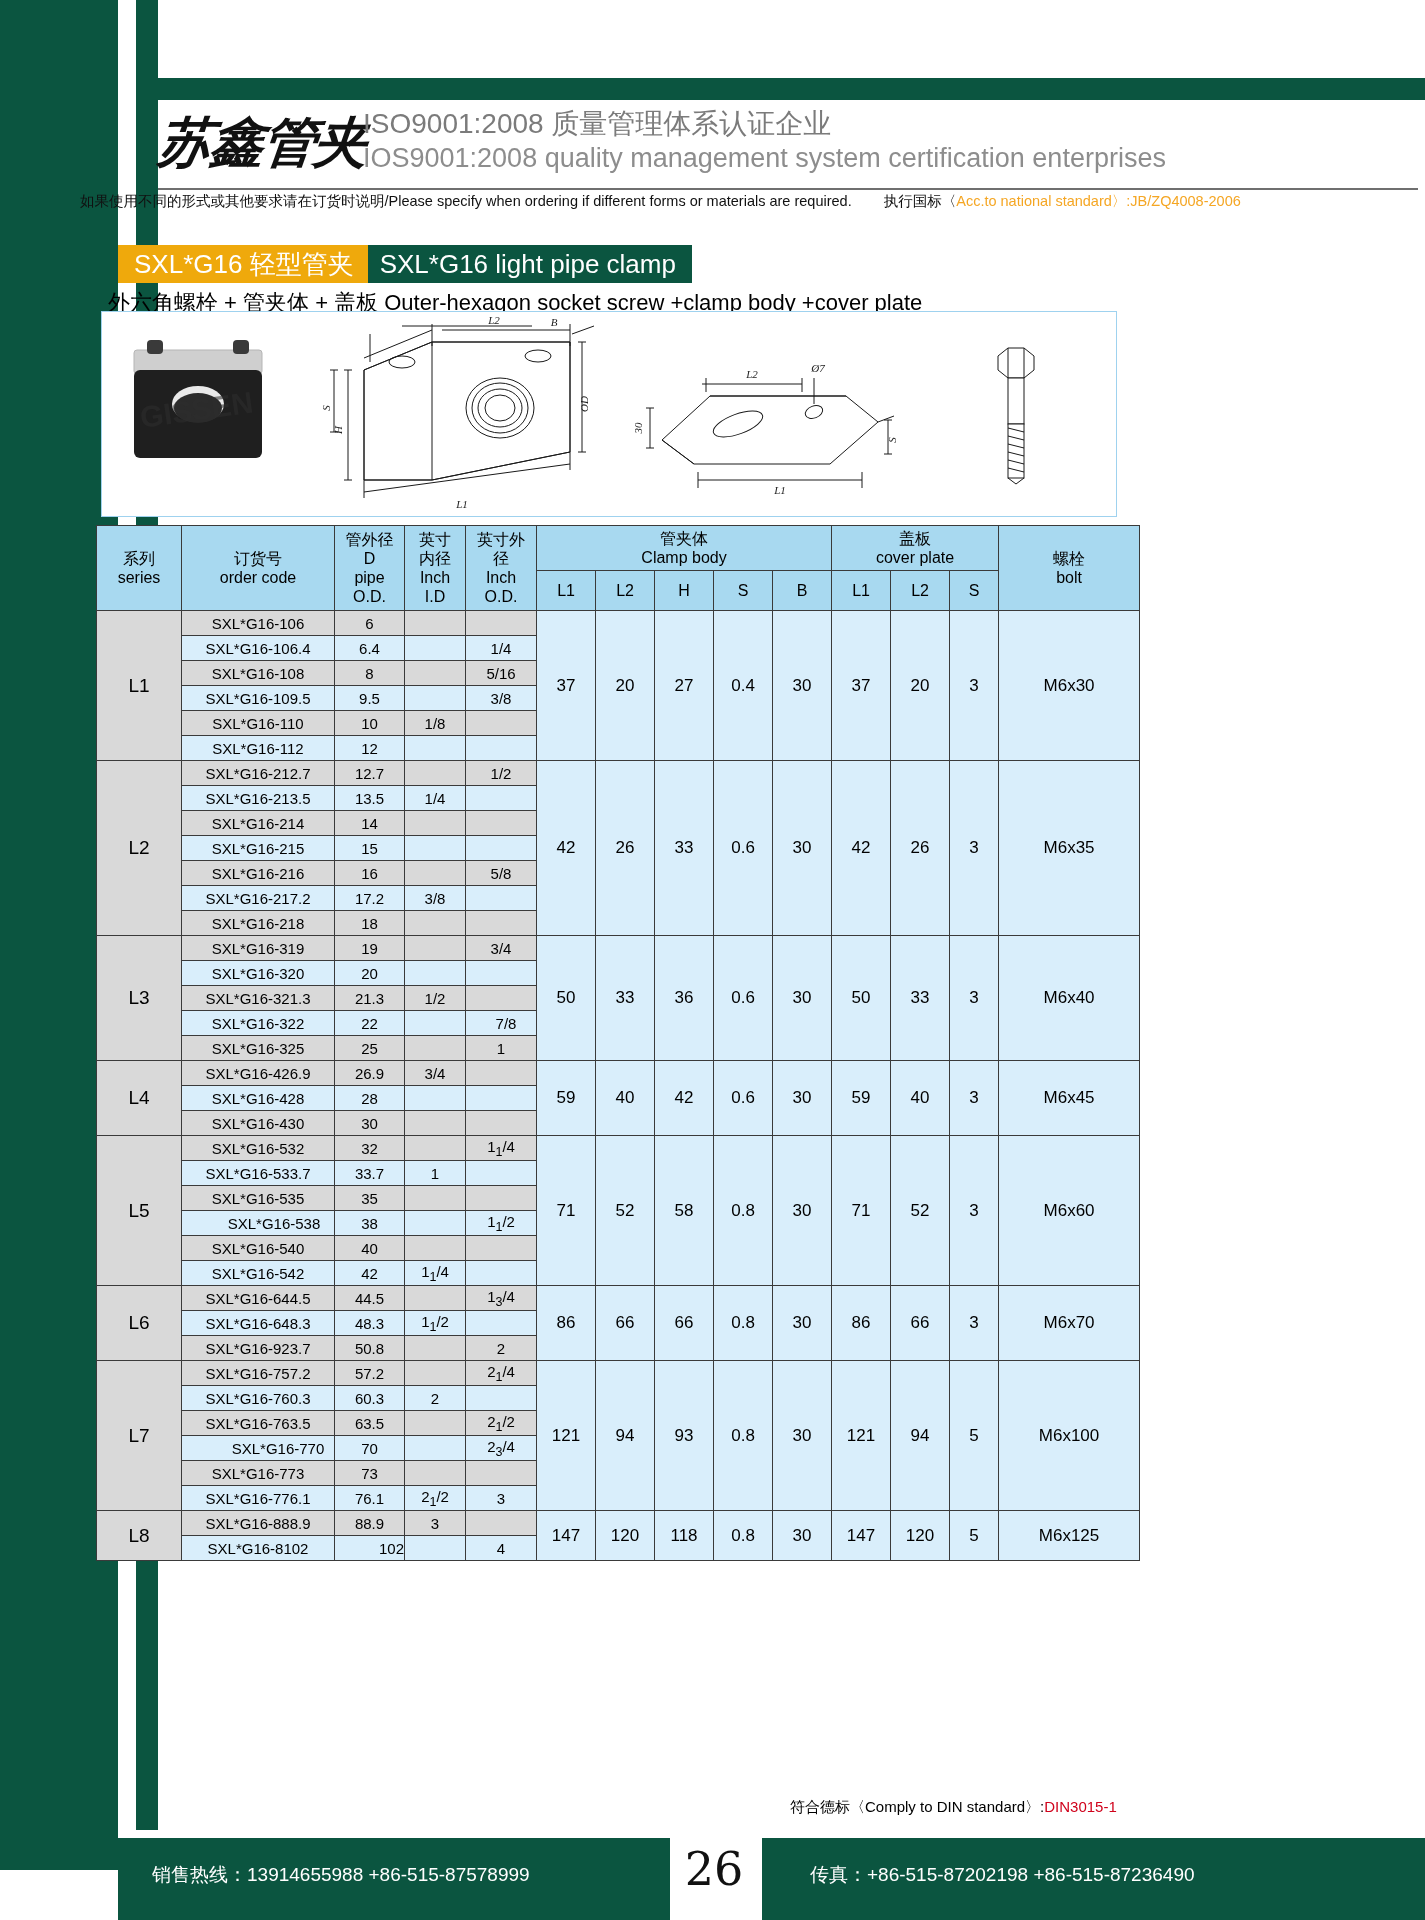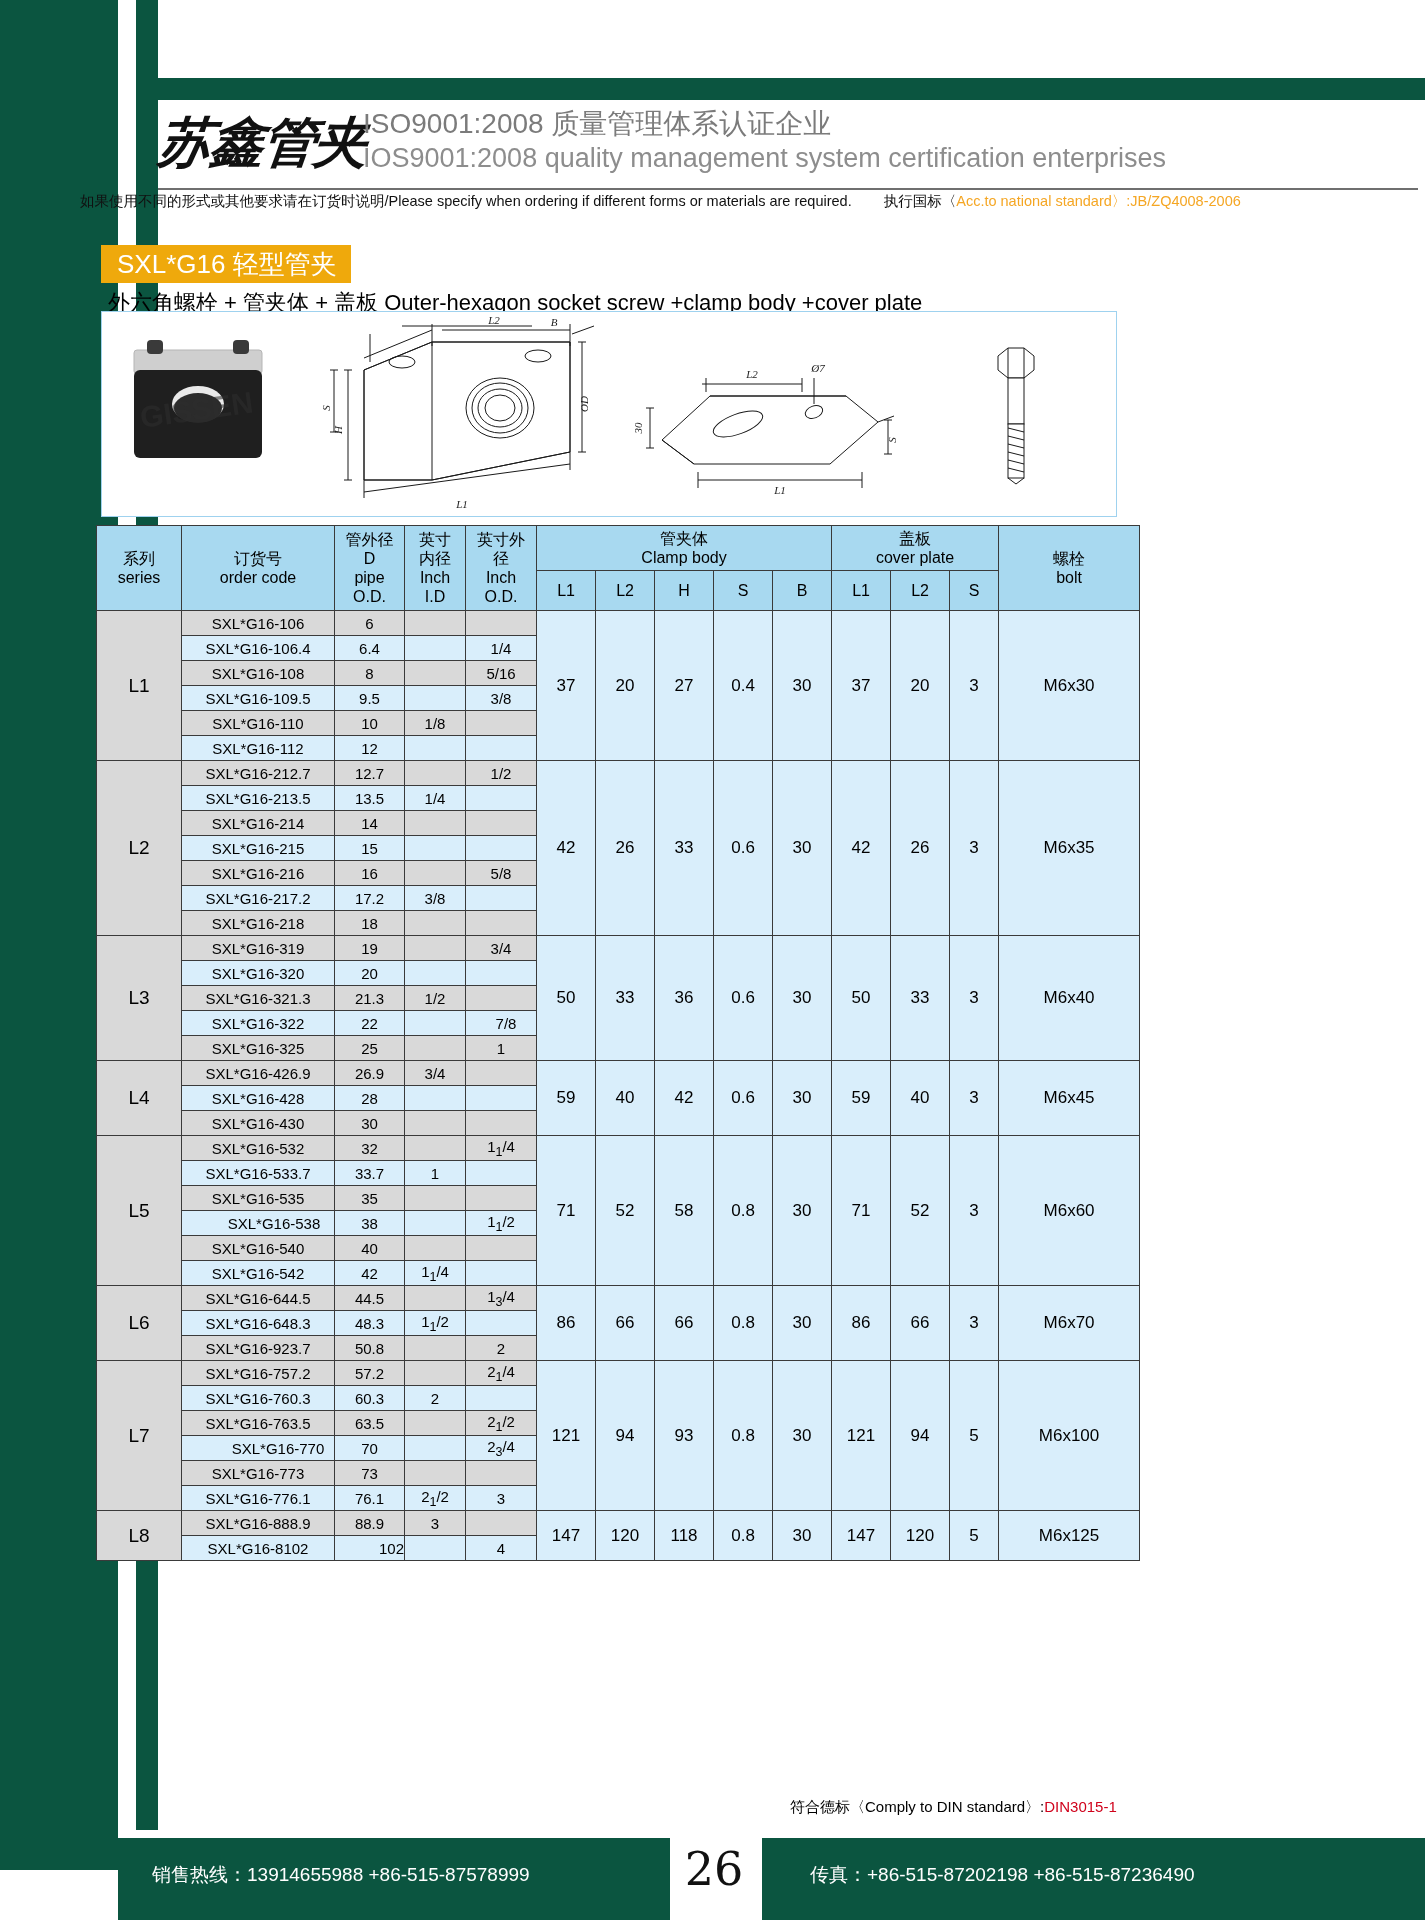--- a/index.html
+++ b/index.html
@@ -23,21 +23,21 @@
   .iso-cn{position:absolute;left:205px;top:2px;font-size:28px;color:#7b7b7b;white-space:nowrap;}
   .iso-en{position:absolute;left:205px;top:40px;font-size:27px;color:#8d8d8d;white-space:nowrap;}
   .mast-rule{position:absolute;left:158px;top:188px;width:1260px;height:2px;background:#6f6f6f;}
 
   
   .noteline{position:absolute;left:80px;top:192px;width:1330px;height:24px;font-size:14.5px;color:#111;white-space:nowrap;}
   .noteline .sp{display:inline-block;width:24px;}
   .orange{color:#f5a623;}
 
   
-  .banner{position:absolute;left:101px;top:245px;height:38px;display:flex;}
+  .banner{position:absolute;left:118px;top:245px;height:38px;display:flex;}
   .banner .cn{background:#efa90c;color:#fff;font-size:26px;padding:2px 14px 2px 16px;line-height:34px;white-space:nowrap;}
   .banner .en{background:#0b5540;color:#fff;font-size:26px;padding:2px 16px 2px 12px;line-height:34px;white-space:nowrap;}
   .subtitle{position:absolute;left:108px;top:288px;font-size:22px;white-space:nowrap;}
 
   
   .figbox{position:absolute;left:101px;top:311px;width:1014px;height:204px;border:1px solid #9fd2ef;background:#fff;}
 
   
   table.spec{position:absolute;left:96px;top:525px;border-collapse:collapse;font-size:15px;}
   table.spec td,table.spec th{border:1px solid #3a3a3a;text-align:center;font-weight:normal;padding:0;}
@@ -86,20 +86,21 @@
 <div class="mast-rule"></div>
 
 <div class="noteline">
   <span>如果使用不同的形式或其他要求请在订货时说明/Please specify when ordering if different forms or materials are required.</span>
   <span class="sp"></span>
   <span>执行国标〈</span><span class="orange">Acc.to national standard</span><span class="orange">〉:JB/ZQ4008-2006</span>
 </div>
 
 <div class="banner">
   <div class="cn">SXL*G16 轻型管夹</div>
+  <div class="en">SXL*G16 light pipe clamp</div>
 </div>
 <div class="subtitle">外六角螺栓 + 管夹体 + 盖板 Outer-hexagon socket screw +clamp body +cover plate</div>
 
 <div class="figbox">
   <svg width="1012" height="202" viewBox="0 0 1012 202">
 
     <g>
       <rect x="32" y="38" width="128" height="24" rx="3" fill="#cfcfcf" stroke="#b5b5b5"></rect>
       <rect x="32" y="58" width="128" height="88" rx="6" fill="#1f1f1f"></rect>
       <ellipse cx="96" cy="92" rx="26" ry="18" fill="#e9e9e9"></ellipse>

